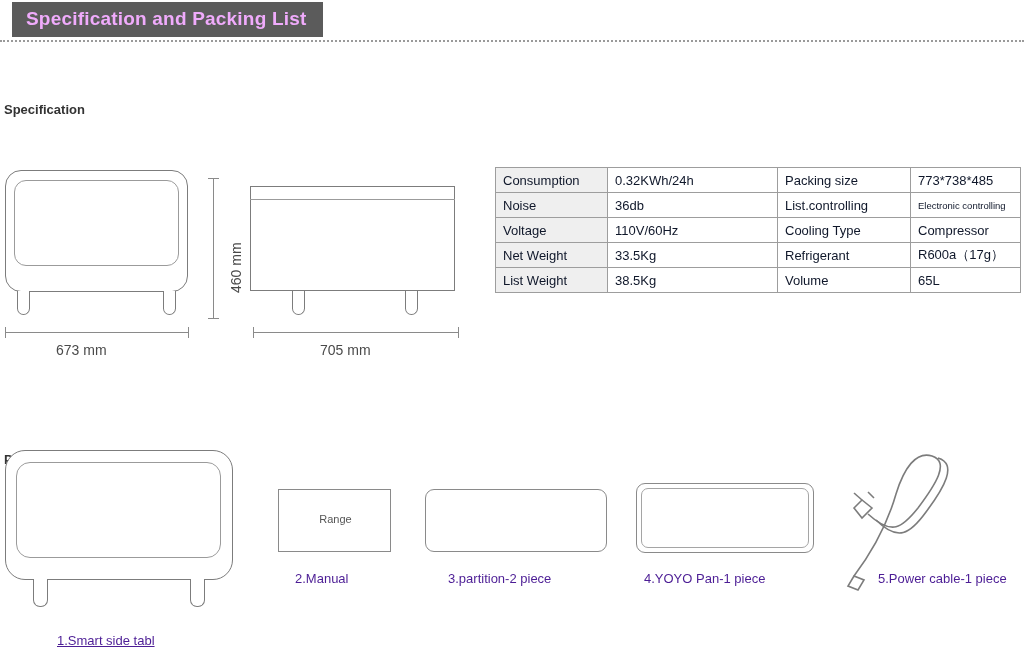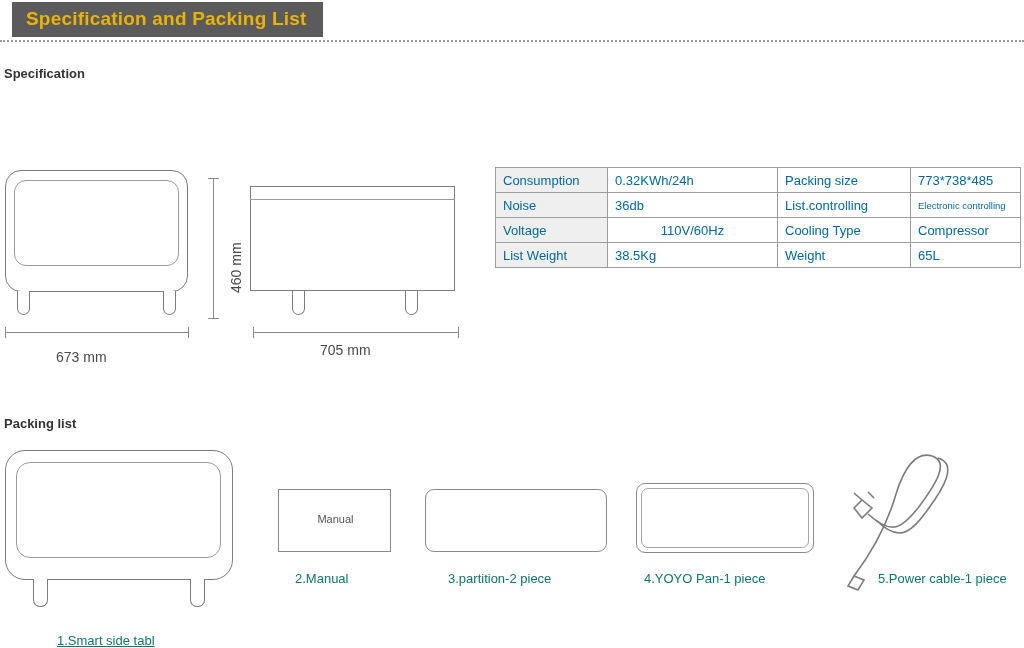--- a/index.html
+++ b/index.html
@@ -10,38 +10,39 @@
     color:#3a3a3a;
     position:relative;
     overflow:hidden;
   }
   .page{position:relative;width:1024px;height:648px;}
 
   
   .title-bar{
     position:absolute;left:12px;top:2px;
     background:#5b5b5b;
-    color:#eab308;
+    color:#f0abfc;
     font-size:19px;
     font-weight:bold;
     padding:6px 16px 7px 14px;
     letter-spacing:.2px;
     box-sizing:border-box;
   }
   .dotted-rule{
     position:absolute;left:0;top:40px;width:1024px;height:0;
     border-top:2px dotted #9a9a9a;
   }
 
   
   .sec-heading{
     position:absolute;
     font-size:13px;
     font-weight:bold;
     color:#333;
+    margin-top:36px;
   }
   #spec-heading{left:4px;top:66px;}
   #packing-heading{left:4px;top:416px;}
 
   
   .draw{position:absolute;}
 
   
   #front-view{left:5px;top:170px;width:185px;height:125px;}
   .cab-front{
@@ -90,34 +91,34 @@
   }
   .dim-label.vert{
     transform:rotate(-90deg);transform-origin:left top;
   }
 
   
   #spec-table{
     position:absolute;left:495px;top:167px;
     border-collapse:collapse;
     font-size:13px;
-    color:#0369a1;
+    color:#0f172a;
   }
   #spec-table td{
     border:1px solid #9d9d9d;
     height:25px;
     padding:0 7px;
     vertical-align:middle;
     box-sizing:border-box;
   }
   #spec-table td.k{background:#efefef;width:112px;}
   #spec-table td.v{background:#ffffff;width:170px;}
   #spec-table td.k2{background:#ffffff;width:133px;}
   #spec-table td.v2{background:#ffffff;width:110px;}
-  #spec-table td.center{text-align:center;}
+  #spec-table td.center{}
   #spec-table td.small{font-size:9.5px;line-height:11px;}
   #spec-table td.blank{background:#efefef;}
 
   
   #pack-cab{position:absolute;left:5px;top:450px;width:230px;height:160px;}
   .cab-pack{
     position:absolute;left:0;top:0;width:228px;height:130px;
     border:1.5px solid #7c7c7c;border-radius:20px;box-sizing:border-box;background:#fff;
   }
   .cab-pack-inner{
@@ -141,21 +142,21 @@
     position:absolute;left:636px;top:483px;width:178px;height:70px;
     border:1.5px solid #8a8a8a;border-radius:9px;box-sizing:border-box;background:#fff;
   }
   #pan-inner{
     position:absolute;left:641px;top:488px;width:168px;height:60px;
     border:1.2px solid #a5a5a5;border-radius:7px;box-sizing:border-box;
   }
   #cable-svg{position:absolute;left:832px;top:448px;}
 
   .cap{
-    position:absolute;font-size:13px;color:#0f766e;white-space:nowrap;
+    position:absolute;font-size:13px;color:#4c1d95;white-space:nowrap;
   }
 </style>
 </head>
 <body>
 
 <div class="page">
 
   <div class="title-bar">Specification and Packing List</div>
   <div class="dotted-rule"></div>
 
@@ -170,21 +171,21 @@
   </div>
 
   <div class="dim-v" style="left:213px;top:178px;height:140px;"></div>
   <div class="tick-h" style="left:208px;top:178px;"></div>
   <div class="tick-h" style="left:208px;top:318px;"></div>
   <div class="dim-label vert" style="left:228px;top:293px;">460 mm</div>
 
   <div class="dim-h" style="left:5px;top:332px;width:183px;"></div>
   <div class="tick-v" style="left:5px;top:327px;"></div>
   <div class="tick-v" style="left:188px;top:327px;"></div>
-  <div class="dim-label" style="left:56px;top:349px;">673 mm</div>
+  <div class="dim-label" style="left:56px;top:342px;">673 mm</div>
 
   <div class="draw" id="side-view">
     <div class="cab-side"></div>
     <div class="cab-side-top"></div>
     <div class="leg" style="left:42px;top:121px;"></div>
     <div class="leg" style="left:155px;top:121px;"></div>
   </div>
 
   <div class="dim-h" style="left:253px;top:332px;width:205px;"></div>
   <div class="tick-v" style="left:253px;top:327px;"></div>
@@ -205,38 +206,44 @@
         <td class="k2">List.controlling</td>
         <td class="v2 small">Electronic controlling</td>
       </tr>
       <tr>
         <td class="k">Voltage</td>
         <td class="v center">110V/60Hz</td>
         <td class="k2">Cooling Type</td>
         <td class="v2">Compressor</td>
       </tr>
       <tr>
+        <td class="k">Net Weight</td>
+        <td class="v">33.5Kg</td>
+        <td class="k2">Refrigerant</td>
+        <td class="v2">R600a（17g）</td>
+      </tr>
+      <tr>
         <td class="k">List Weight</td>
         <td class="v">38.5Kg</td>
-        <td class="k2">Weight</td>
+        <td class="k2">Volume</td>
         <td class="v2">65L</td>
       </tr>
     </tbody>
   </table>
 
   <div id="pack-cab">
     <div class="cab-pack"></div>
     <div class="cab-pack-inner"></div>
     <div class="leg" style="left:28px;top:129px;width:15px;height:28px;"></div>
     <div class="leg" style="left:185px;top:129px;width:15px;height:28px;"></div>
   </div>
   <div class="cap" style="left:57px;top:633px;text-decoration:underline;">1.Smart side tabl</div>
 
   <div id="manual-box">
-    <div class="manual-text">Manual</div>
+    <div class="manual-text">Range</div>
   </div>
   <div class="cap" style="left:295px;top:571px;">2.Manual</div>
 
   <div id="partition-box"></div>
   <div class="cap" style="left:448px;top:571px;">3.partition-2 piece</div>
 
   <div id="pan-box"></div>
   <div id="pan-inner"></div>
   <div class="cap" style="left:644px;top:571px;text-align:center;">4.YOYO Pan-1 piece</div>
 

